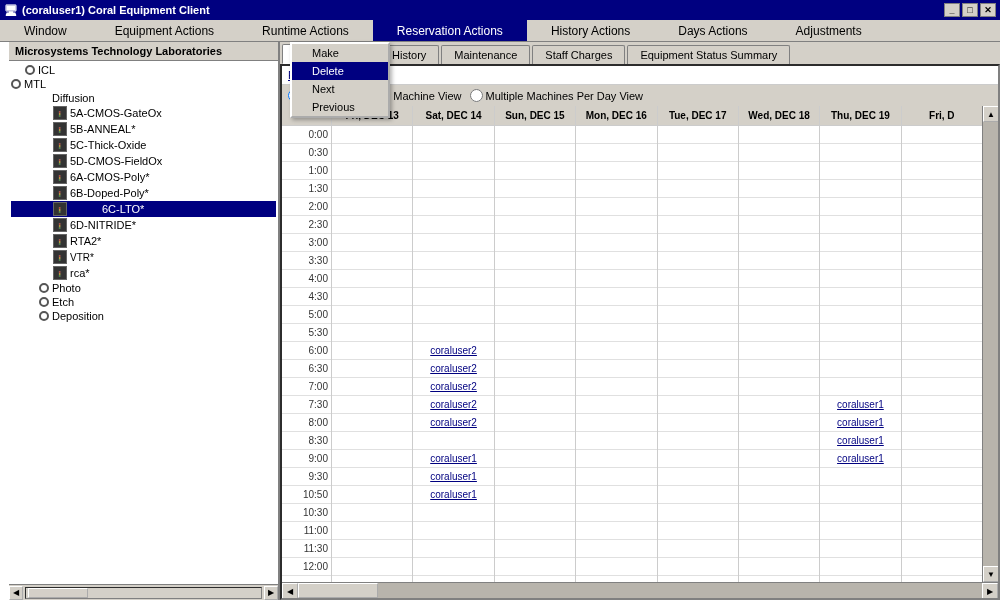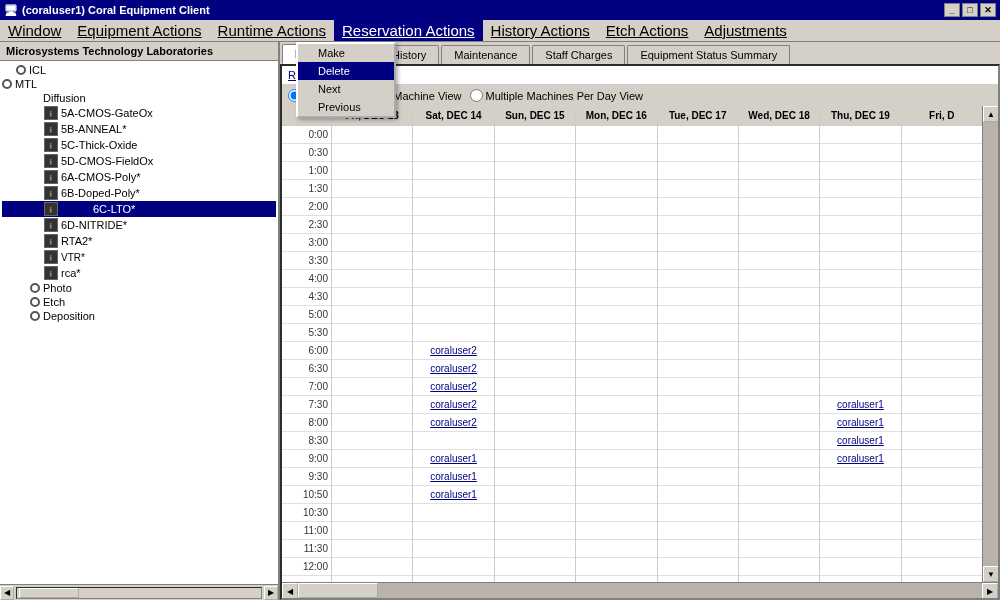--- a/index.html
+++ b/index.html
@@ -32,39 +32,38 @@
     
     .menu-bar {
       background: #d4d0c8;
       height: 22px;
       display: flex;
       align-items: center;
       border-bottom: 1px solid #808080;
       position: relative;
     }
     .menu-item {
-      padding: 2px 8px;
+      padding: 2px 24px;
       cursor: pointer;
-      font-size: 15px;
+      font-size: 12px;
       height: 100%;
       display: flex;
       align-items: center;
-      text-decoration: underline;
     }
     .menu-item:hover, .menu-item.active {
       background: #000080;
       color: white;
     }
     .menu-item.active { background: #000080; color: white; }
 
     
     .dropdown {
       position: absolute;
       top: 22px;
-      left: 296px;
+      left: 290px;
       background: #d4d0c8;
       border: 2px outset #fff;
       z-index: 100;
       min-width: 100px;
       box-shadow: 2px 2px 4px rgba(0,0,0,0.3);
     }
     .dropdown-item {
       padding: 3px 20px;
       cursor: pointer;
       font-size: 11px;
@@ -78,20 +77,21 @@
     }
 
     
     .left-panel {
       width: 280px;
       background: white;
       border-right: 2px solid #808080;
       display: flex;
       flex-direction: column;
       overflow: hidden;
+      padding-left: 9px;
     }
     .left-panel-header {
       background: #d4d0c8;
       padding: 3px 6px;
       font-size: 11px;
       font-weight: bold;
       border-bottom: 1px solid #808080;
     }
     .tree-area {
       flex: 1;
@@ -348,21 +348,21 @@
     <div class="title-btn">✕</div>
   </div>
 </div>
 
 <div class="menu-bar">
   <div class="menu-item">Window</div>
   <div class="menu-item">Equipment Actions</div>
   <div class="menu-item">Runtime Actions</div>
   <div class="menu-item active">Reservation Actions</div>
   <div class="menu-item">History Actions</div>
-  <div class="menu-item">Etch Actions</div>
+  <div class="menu-item">Days Actions</div>
   <div class="menu-item">Adjustments</div>
 
   <div class="dropdown">
     <div class="dropdown-item">Make</div>
     <div class="dropdown-item highlighted">Delete</div>
     <div class="dropdown-item">Next</div>
     <div class="dropdown-item">Previous</div>
   </div>
 </div>
 

